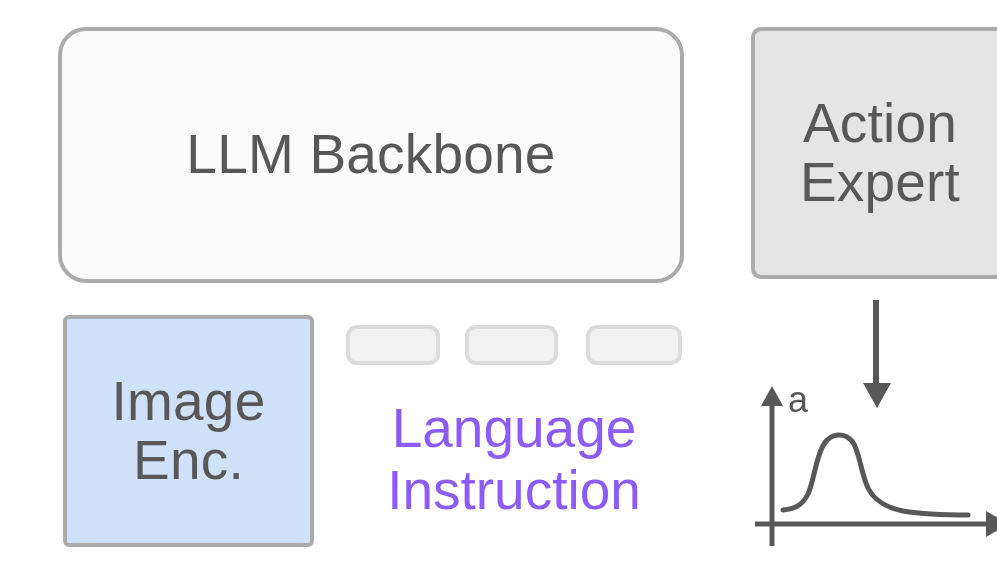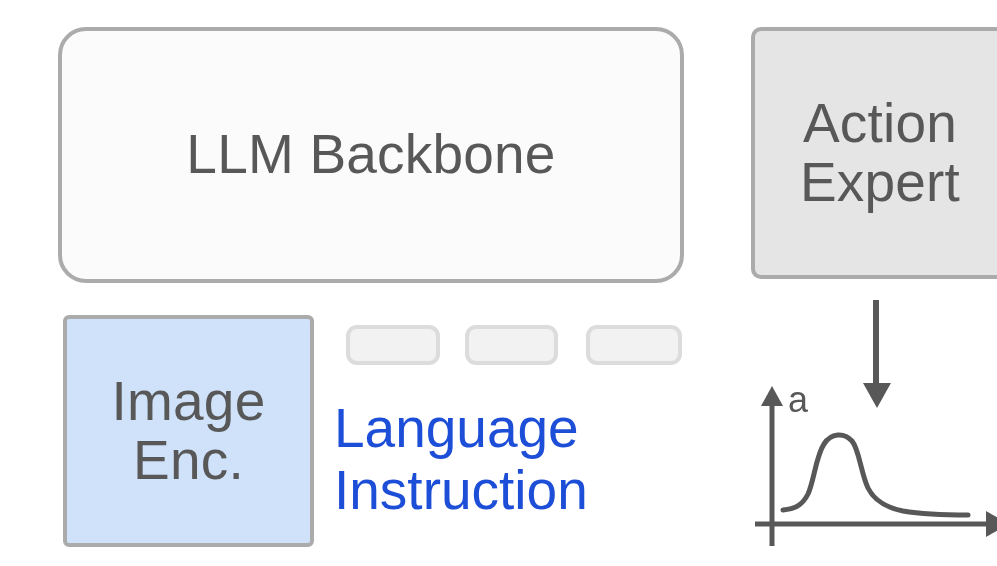--- a/index.html
+++ b/index.html
@@ -76,23 +76,24 @@
     top: 325px;
   }
   #token-chip-1 { left: 310px; width: 94px; }
   #token-chip-2 { left: 429px; width: 93px; }
   #token-chip-3 { left: 550px; width: 96px; }
   #language-instruction-label {
     position: absolute;
     left: 298px;
     top: 398px;
     width: 360px;
+    text-align: center;
     font-size: 55px;
     line-height: 1.12;
-    color: #1d4ed8;
+    color: #8b5cf6;
     white-space: pre-line;
   }
   #action-flow-arrow {
     position: absolute;
     left: 805px;
     top: 300px;
     width: 72px;
     height: 112px;
   }
   #action-distribution-plot {

